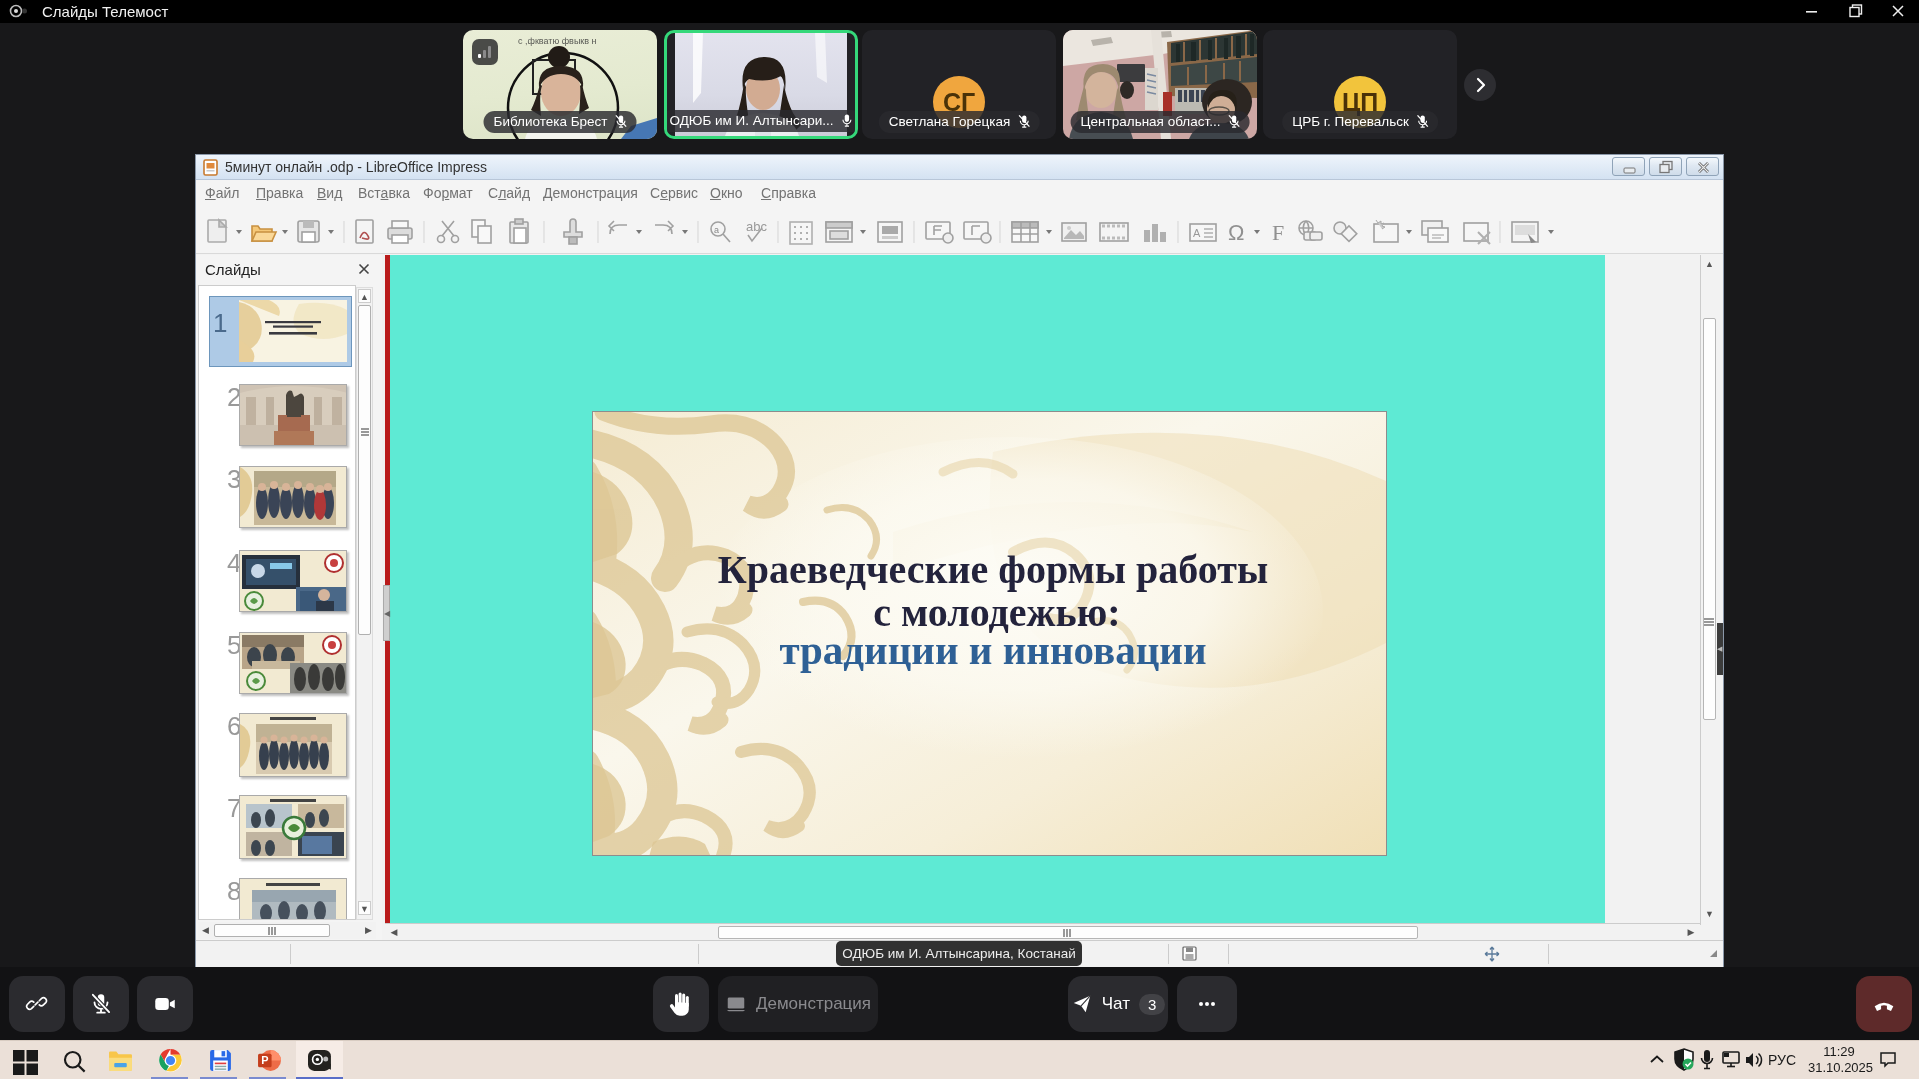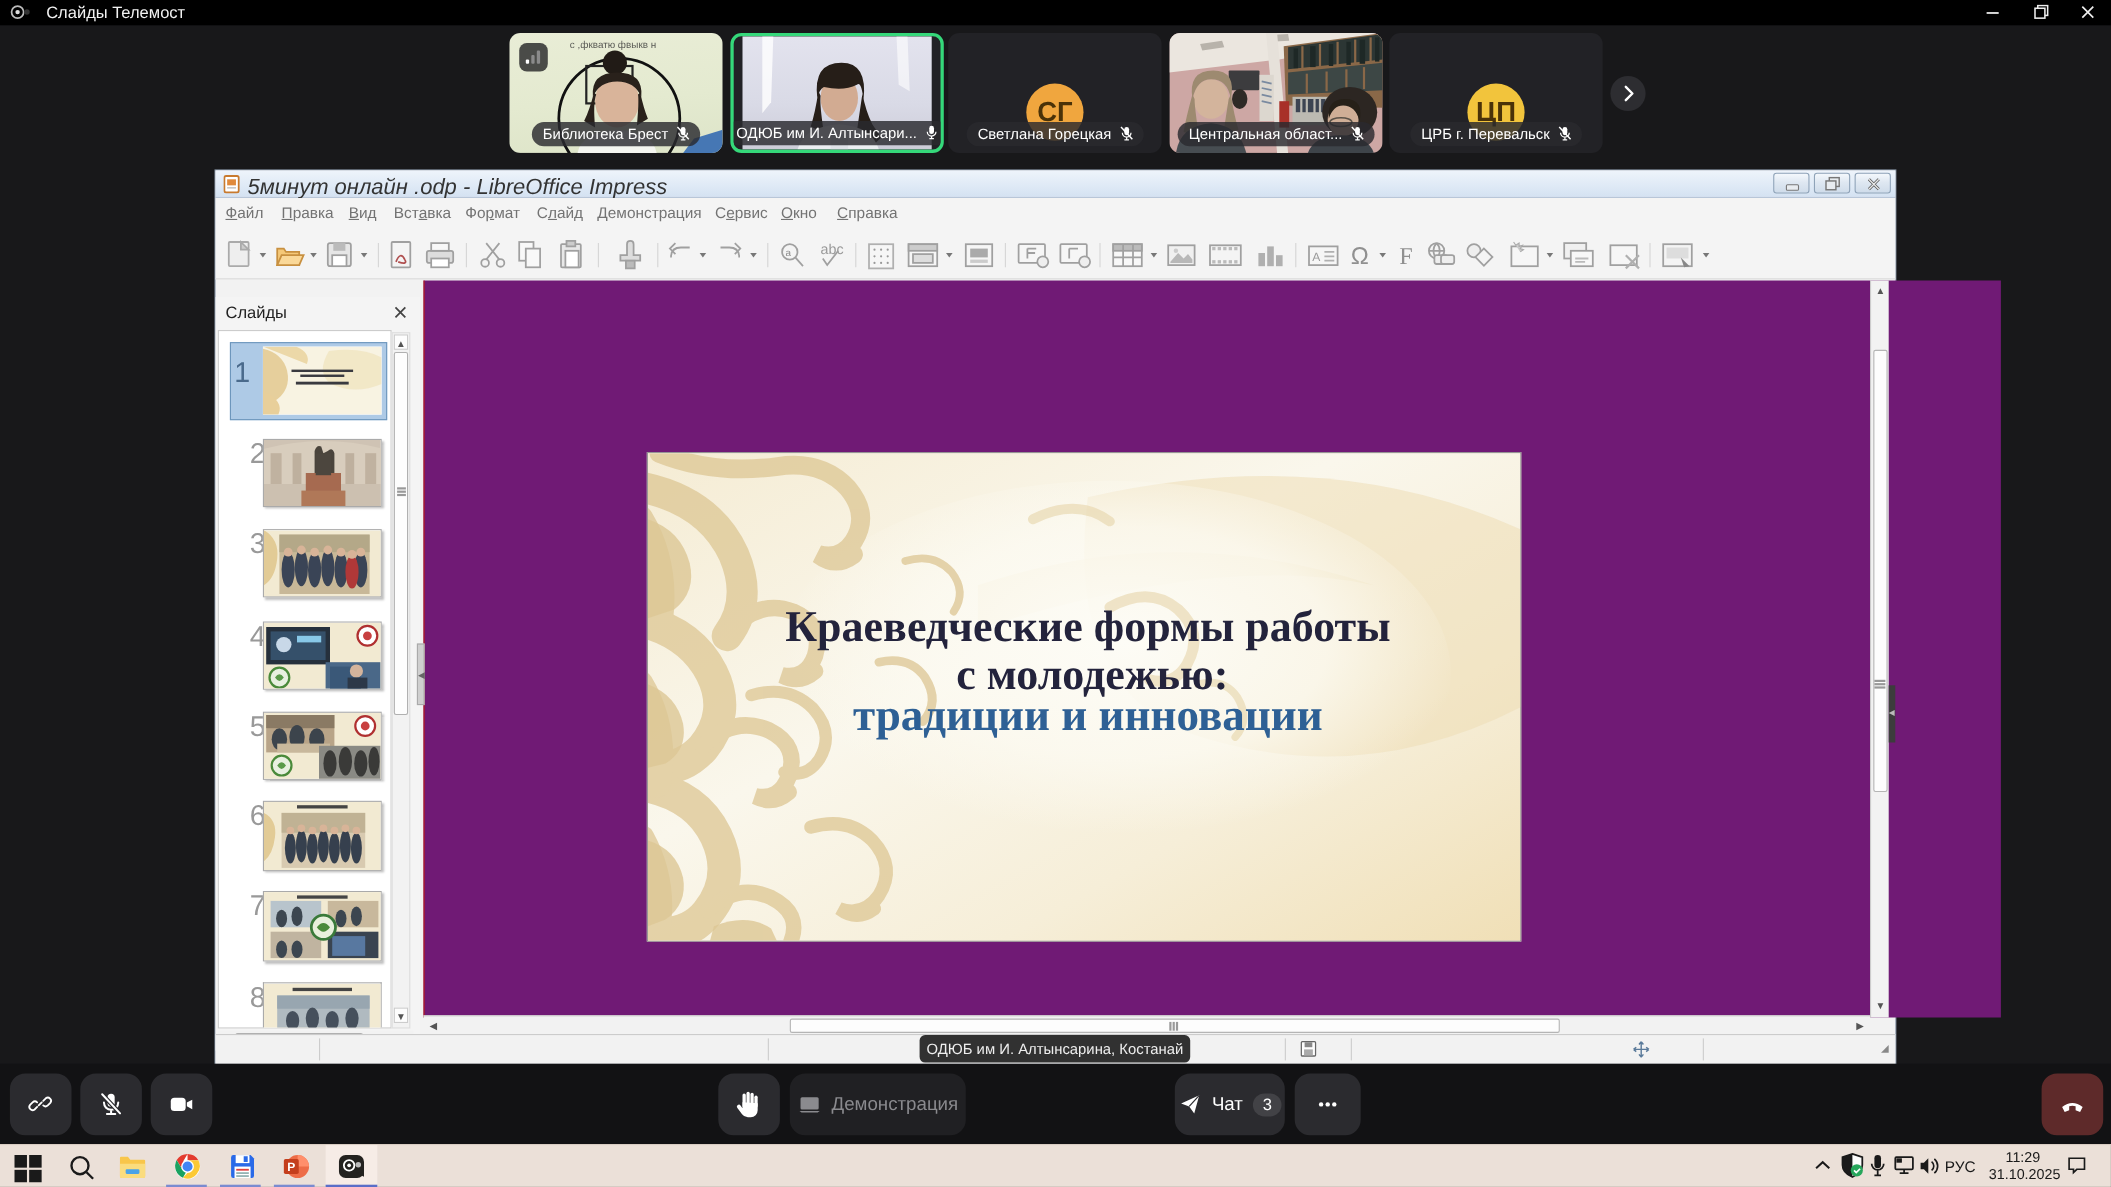--- a/index.html
+++ b/index.html
@@ -18,25 +18,25 @@
 
 #lo { left:196px; top:155px; width:1527px; height:812px; background:#f2f2f2; box-shadow:0 0 0 1px #8a97a8; }
 #lotitle { position:absolute; left:0; top:0; width:100%; height:25px; background:linear-gradient(#eef4fb,#d4e2f2); border-bottom:1px solid #b8c6d8; }
 #lomenu { position:absolute; left:0; top:25px; width:100%; height:28px; background:#f4f4f4; font-size:14px; color:#737373; }
 #lomenu span { position:absolute; top:5px; }
 #lotool { position:absolute; left:0; top:53px; width:100%; height:46px; background:#f4f4f4; border-bottom:1px solid #d9d9d9; }
 .lob { background:linear-gradient(#f4f8fc,#dfe8f2 45%,#cfdcea); border:1px solid #8fa3b8; border-radius:3px; }
 .thumb { overflow:hidden; background:#fff; }
 .thumb svg { display:block; }
 
-#slpanel { position:absolute; left:0; top:100px; width:186px; height:685px; background:#f4f4f4;margin-top:15px; }
+#slpanel { position:absolute; left:0; top:100px; width:186px; height:685px; background:#f4f4f4; }
 #slhead { position:absolute; left:0; top:0; width:189px; height:30px; font-size:15px; color:#222; }
 #slthumbs { position:absolute; left:2px; top:30px; width:158px; height:635px; background:#fff; border:1px solid #ccc; overflow:hidden; }
 
-#ws { position:absolute; left:189px; top:100px; width:1434px; height:670px; background:#701a75; border-left:1px solid #b91c1c; }
+#ws { position:absolute; left:189px; top:100px; width:1220px; height:670px; background:#5eead4; border-left:5px solid #b91c1c; }
 #slide { position:absolute; left:202px; top:156px; width:795px; height:445px; background:#faf5e6; border:1px solid #8d8d8d; overflow:hidden; }
 
 #ctrlbar { left:0; top:967px; width:1919px; height:73px; background:#121214; }
 .cbtn { position:absolute; top:9px; width:56px; height:56px; border-radius:14px; background:#2b2b2f; display:flex; align-items:center; justify-content:center; }
 .cbtn2 { position:absolute; top:9px; height:56px; border-radius:14px; background:#2b2b2f; display:flex; align-items:center; justify-content:center; gap:9px; color:#fff; font-size:17px; }
 .badge { background:#424246; color:#fff; border-radius:12px; font-size:15px; padding:2px 9px; }
 
 #taskbar { left:0; top:1040px; width:1919px; height:39px; background:#ebe0d8; border-top:1px solid #d8ccc2; }
 .tbi { position:absolute; top:7px; width:25px; height:25px; }
 </style>
@@ -197,21 +197,21 @@
   </div>
 
   <div class="abs" id="lo">
 
     <div id="lotitle">
       <svg class="abs" style="left:7px;top:4px" width="17" height="17" viewBox="0 0 17 17">
           <rect x="1" y="1" width="13" height="15" rx="1.5" fill="#fff" stroke="#c87a2e" stroke-width="1.6"></rect>
           <rect x="3.5" y="4" width="8" height="5.5" fill="#e08a3c"></rect>
           <rect x="3.5" y="11" width="8" height="1.5" fill="#c8c8c8"></rect>
         </svg>
-      <div class="abs" style="left:29px;top:4px;font-size:20px;color:#333;font-style:italic;">5минут онлайн .odp - LibreOffice Impress</div>
+      <div class="abs" style="left:29px;top:4px;font-size:14px;color:#333;">5минут онлайн .odp - LibreOffice Impress</div>
       <div class="abs lob" style="left:1416px;top:2px;width:33px;height:19px;"><svg width="33" height="19" viewBox="0 0 33 19">
             <rect x="11" y="10" width="11" height="5" rx="1" fill="#e8ecf0" stroke="#777" stroke-width="1"></rect>
           </svg></div>
       <div class="abs lob" style="left:1453px;top:2px;width:33px;height:19px;"><svg width="33" height="19" viewBox="0 0 33 19">
             <rect x="13" y="3.5" width="9" height="8" fill="#e8ecf0" stroke="#777" stroke-width="1.3"></rect>
             <rect x="10" y="6.5" width="9" height="8" fill="#e8ecf0" stroke="#777" stroke-width="1.3"></rect>
           </svg></div>
       <div class="abs lob" style="left:1490px;top:2px;width:33px;height:19px;"><svg width="33" height="19" viewBox="0 0 33 19">
             <path d="M12 5 L21 14 M21 5 L12 14" stroke="#555" stroke-width="2.6"></path>
             <path d="M12 5 L21 14 M21 5 L12 14" stroke="#e8e8e8" stroke-width="1.2"></path>

